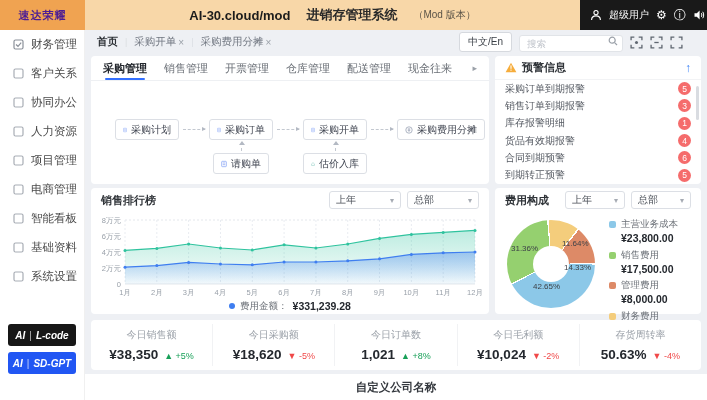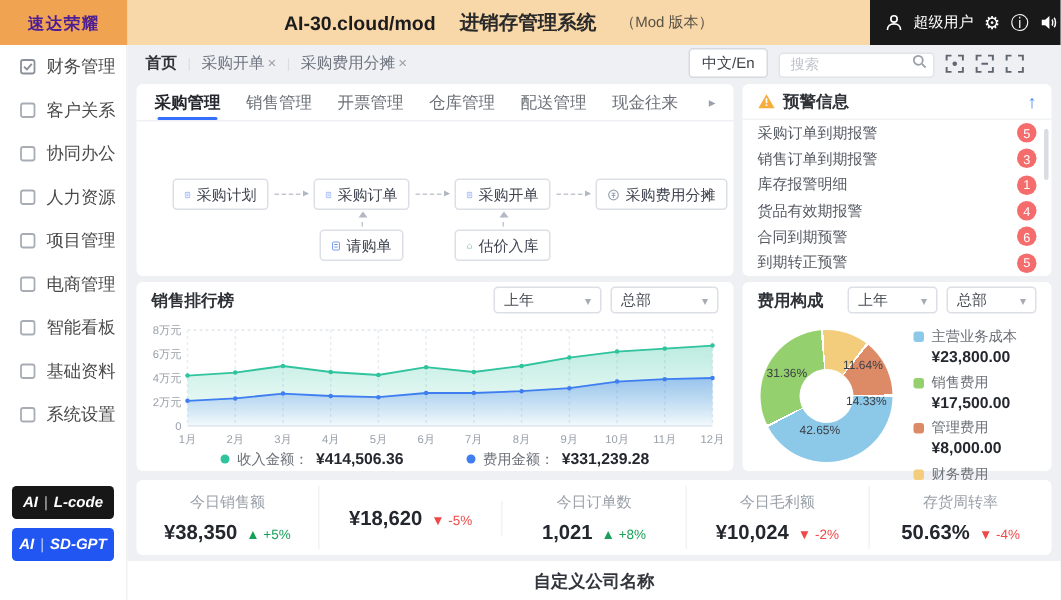--- a/index.html
+++ b/index.html
@@ -454,25 +454,20 @@
         <circle cx="189.0909090909091" cy="50" r="1.5" fill="#3f7ef0"></circle>
         <circle cx="220.9090909090909" cy="50" r="1.5" fill="#3f7ef0"></circle>
         <circle cx="252.72727272727272" cy="48.8" r="1.5" fill="#3f7ef0"></circle>
         <circle cx="284.5454545454545" cy="46.8" r="1.5" fill="#3f7ef0"></circle>
         <circle cx="316.3636363636364" cy="42.4" r="1.5" fill="#3f7ef0"></circle>
         <circle cx="348.1818181818182" cy="40.8" r="1.5" fill="#3f7ef0"></circle>
         <circle cx="380" cy="40" r="1.5" fill="#3f7ef0"></circle>
       </svg>
     <div class="sales-legend">
       <span class="leg-item">
-        <span class="leg-dot" style="background: rgb(47, 195, 158);"></span>
-        <span>收入金额：</span>
-        <span class="leg-val">¥414,506.36</span>
-      </span>
-      <span class="leg-item">
         <span class="leg-dot" style="background: rgb(63, 126, 240);"></span>
         <span>费用金额：</span>
         <span class="leg-val">¥331,239.28</span>
       </span>
     </div>
   </div>
 
   <div class="card card-exp">
     <div class="chart-head">
       <span class="chart-title">费用构成</span>
@@ -529,20 +524,21 @@
 
   <div class="card card-stats">
     <div class="stat-cell">
       <div class="stat-label">今日销售额</div>
       <div class="stat-value-row">
         <span class="stat-value">¥38,350</span>
         <span class="stat-delta up">▲ +5%</span>
       </div>
     </div>
     <div class="stat-cell">
+      <div class="stat-label">今日采购额</div>
       <div class="stat-value-row">
         <span class="stat-value">¥18,620</span>
         <span class="stat-delta down">▼ -5%</span>
       </div>
     </div>
     <div class="stat-cell">
       <div class="stat-label">今日订单数</div>
       <div class="stat-value-row">
         <span class="stat-value">1,021</span>
         <span class="stat-delta up">▲ +8%</span>

